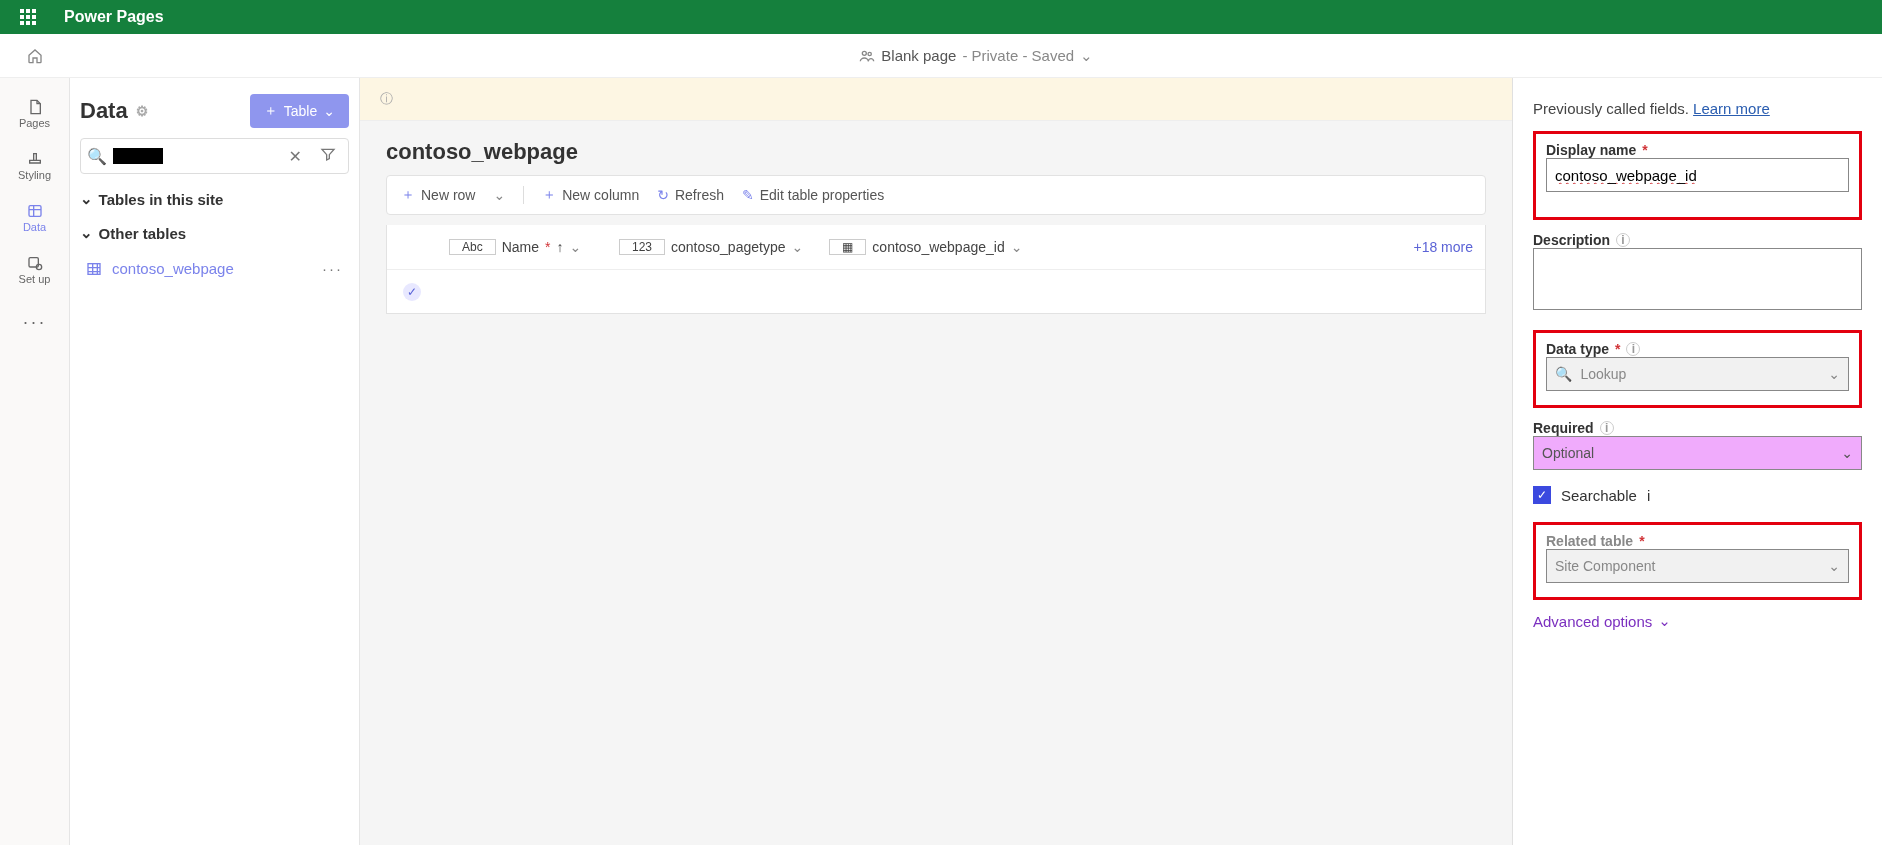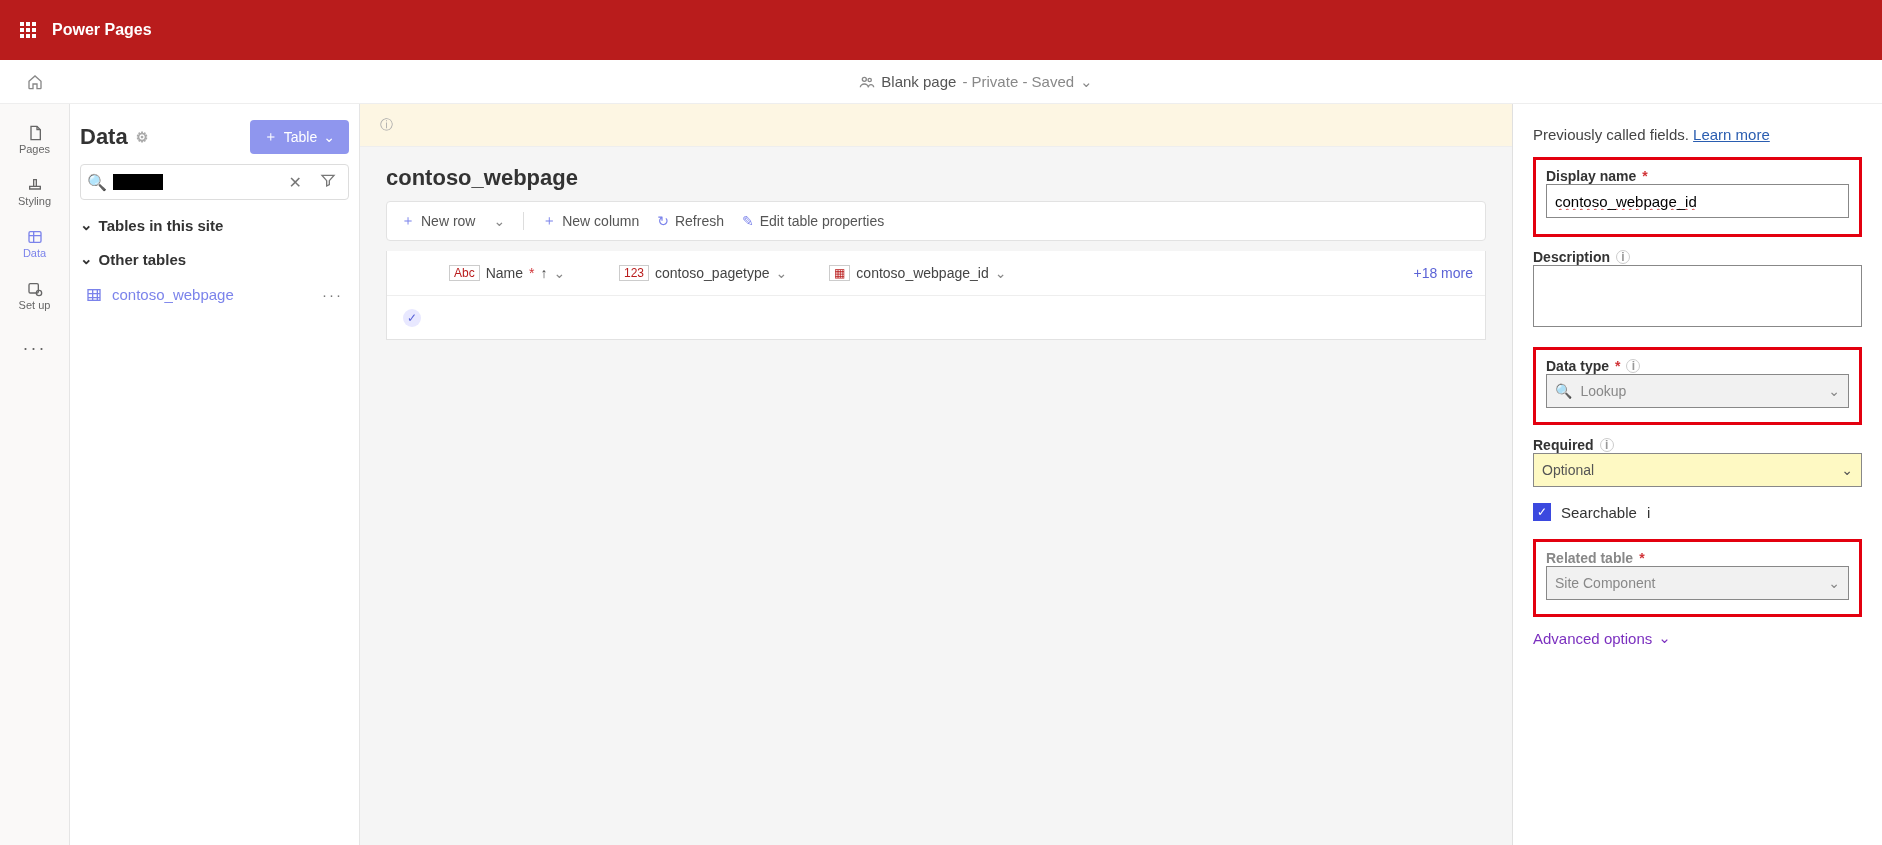--- a/index.html
+++ b/index.html
@@ -1,18 +1,18 @@
 <!DOCTYPE html>
 <html><head>
 <meta charset="utf-8">
 <style>
 * { box-sizing: border-box; margin: 0; padding: 0; font-family: "Segoe UI", Tahoma, sans-serif; }
 body { width: 1882px; height: 845px; background: #f5f5f5; display: flex; flex-direction: column; overflow: hidden; }
 
-.topbar { height: 60px; background: #b91c1c; display: flex; align-items: center; color: #fff; padding: 0 20px; gap: 16px; }
+.topbar { height: 34px; background: #15803d; display: flex; align-items: center; color: #fff; padding: 0 20px; gap: 28px; }
 .waffle { display: grid; grid-template-columns: repeat(3,4px); grid-gap: 2px; cursor: pointer; }
 .waffle span { width: 4px; height: 4px; background: #fff; }
 .topbar .title { font-size: 16px; font-weight: 600; }
 
 .subheader { height: 44px; background: #fff; display: flex; align-items: center; border-bottom: 1px solid #eee; }
 .subheader .home { width: 70px; display:flex; justify-content:center; color:#888; }
 .subheader .center { flex:1; display:flex; justify-content:center; align-items:center; gap:6px; color:#555; font-size:15px; }
 .subheader .center .priv { color:#888; }
 
 .mainrow { flex:1; display:flex; overflow:hidden; }
@@ -47,34 +47,34 @@
 .toolbar .sep { width:1px; height:18px; background:#ddd;}
 .toolbar .tb { display:flex; align-items:center; gap:6px; cursor:pointer;}
 .datagrid { background:#fff; border:1px solid #e2e2e2; border-top:none; }
 .gridhead { display:flex; align-items:center; height:44px; font-size:14px; color:#444;}
 .gridhead .cell { padding:0 12px; display:flex; align-items:center; gap:6px;}
 .gridrow { display:flex; align-items:center; height:44px; border-top:1px solid #eee;}
 .gridrow .cell { padding:0 12px;}
 .chk { width:50px; display:flex; justify-content:center;}
 .colA{width:170px;} .colB{width:210px;text-align:center;} .colC{width:230px;} .colMore{margin-left:auto; color:#5b63d6; padding-right:20px; cursor:pointer;}
 .req { color:#d13438; }
-.iconcell { color:#b91c1c; font-size:12px; border:1px solid #ccc; padding:0 4px; border-radius:0;}
+.iconcell { color:#404040; font-size:12px; border:1px solid #ccc; padding:0 12px; border-radius:0;}
 .checkmark { width:18px; height:18px; border-radius:50%; background:#e8e8ff; color:#5a64d8; font-size:12px; display:flex; align-items:center; justify-content:center;}
 
 .rightpanel { width:370px; background:#fff; border-left:1px solid #e0e0e0; padding:22px 20px; overflow-y:auto; }
 .rightpanel h2 { font-size:22px; font-weight:700; color:#222; margin-bottom:4px;}
 .rightpanel .sub { font-size:15px; color:#444; margin-bottom:14px;}
 .rightpanel .sub a { color:#2a5db0; text-decoration:underline;}
 .field { margin-bottom:16px;}
 .field label { font-size:14px; font-weight:600; color:#333; display:flex; align-items:center; gap:6px;}
 .field .info { color:#999; font-size:12px; border:1px solid #ccc; border-radius:50%; width:14px; height:14px; display:inline-flex; align-items:center; justify-content:center;}
 .txt { width:100%; height:34px; border:1px solid #888; padding:0 8px; font-size:15px; }
 .txt.underline { text-decoration: underline wavy #d13438; text-decoration-thickness:1px; }
 .txtarea { width:100%; height:62px; border:1px solid #888; resize:none;}
-.select { width:100%; height:34px; border:1px solid #888; padding:0 8px; font-size:14px; display:flex; align-items:center; justify-content:space-between; color:#555; cursor:pointer; background:#fef9c3;}
+.select { width:100%; height:34px; border:1px solid #888; padding:0 8px; font-size:14px; display:flex; align-items:center; justify-content:space-between; color:#555; cursor:pointer; background:#f0abfc;}
 .select.disabled { background:#f1f1f1; color:#888; }
 .hl { border:3px solid #e3000f; padding:8px 10px; margin-bottom:12px; }
 .chkrow { display:flex; align-items:center; gap:10px; font-size:15px; color:#333; margin:10px 0 18px 0;}
 .chkbox { width:18px; height:18px; background:#3b49df; display:flex; align-items:center; justify-content:center; color:#fff; font-size:12px;}
 .adv { color:#7b2fbf; font-size:15px; cursor:pointer; display:flex; align-items:center; gap:6px;}
 svg.i { width:16px; height:16px; }
 </style>
 </head>
 <body>
 
@@ -248,21 +248,21 @@
       </div>
     </div>
   </div>
 
   <div class="rightpanel">
     <div class="sub">
       <span>Previously called fields. </span><a href="#">Learn more</a>
     </div>
 
     <div class="hl">
-      <div class="field" style="margin-bottom:8px;">
+      <div class="field" style="margin-bottom:17px;">
         <label>
             <span>Display name</span> 
             <span class="req">*</span>
           </label>
         <input class="txt underline" value="contoso_webpage_id" style="">
       </div>
     </div>
 
     <div class="field">
       <label>

